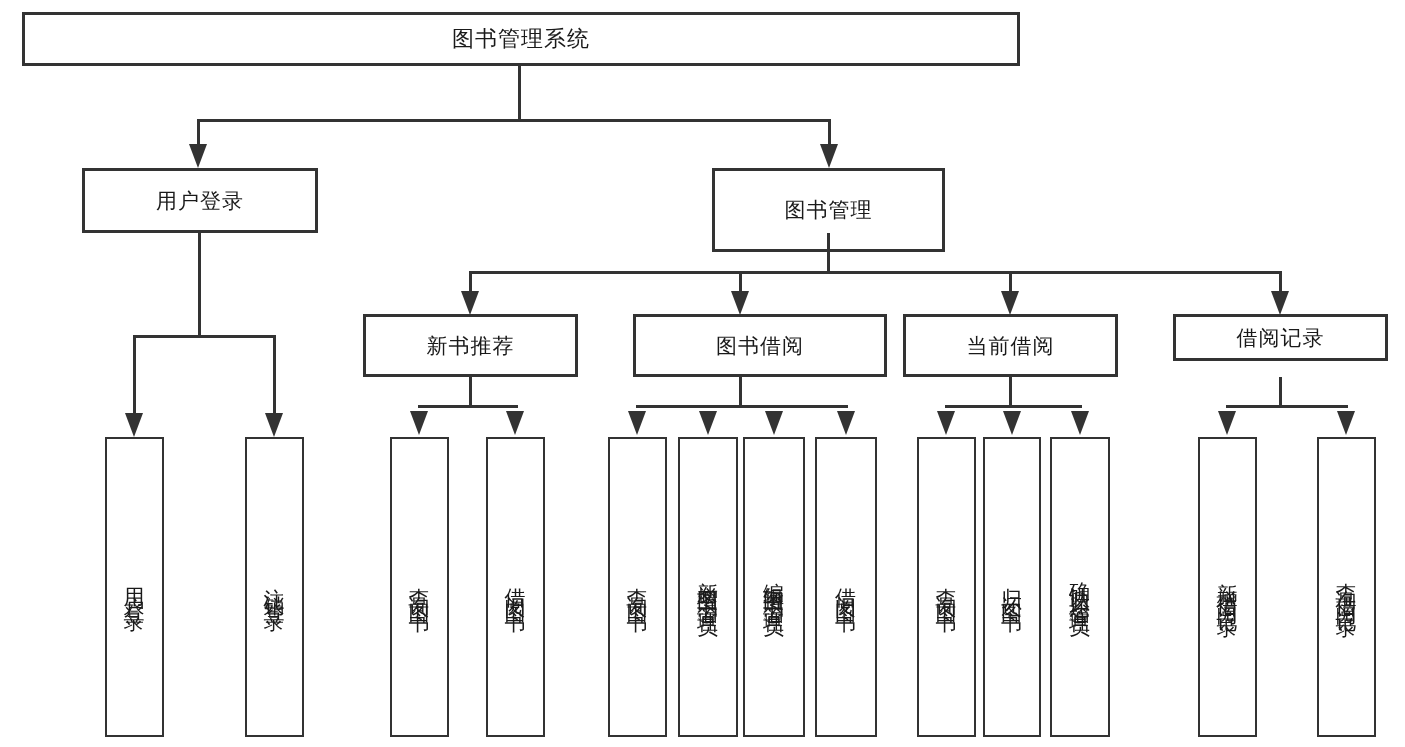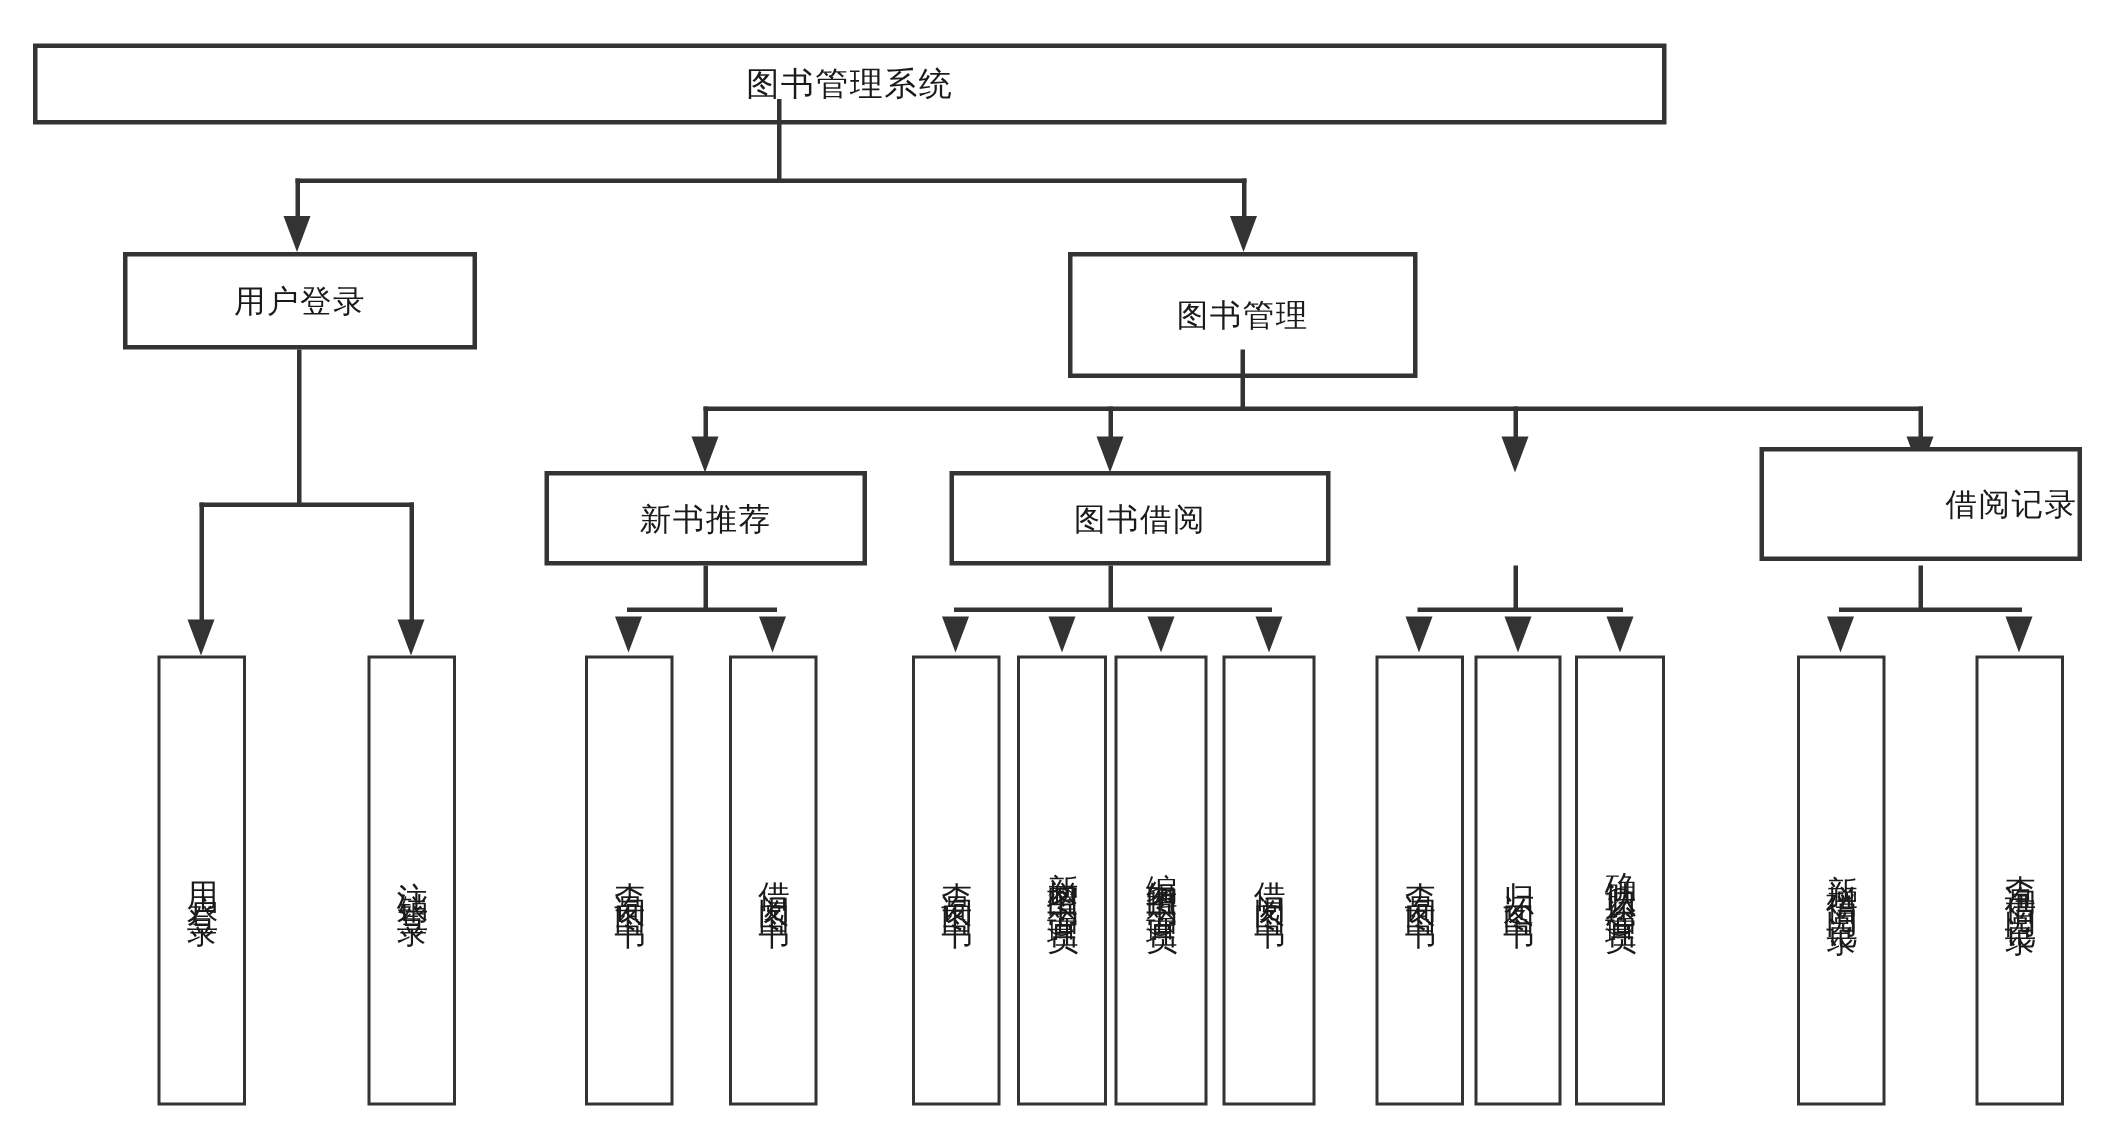--- a/index.html
+++ b/index.html
@@ -65,21 +65,21 @@
     color: rgba(130, 130, 130, 0.8);
     z-index: 10;
     white-space: nowrap;
   }
 </style>
 </head>
 <body>
 
 <div class="canvas" style="--line: #333333; --text: #1a1a1a; --bg: #ffffff;">
 
-  <div class="node root" style="left:22px; top:29px; width:1089px; height:54px;">
+  <div class="node root" style="left:22px; top:12px; width:998px; height:54px;">
     <span>图书管理系统</span>
   </div>
 
   <div class="cv" style="left:518px; top:66px; height:55px;"></div>
   <div class="ch" style="left:197px; top:119px; width:634px;"></div>
   <div class="cv" style="left:197px; top:119px; height:28px;"></div>
   <div class="ah" style="left:189px; top:144px;"></div>
   <div class="cv" style="left:828px; top:119px; height:28px;"></div>
   <div class="ah" style="left:820px; top:144px;"></div>
 
@@ -107,21 +107,24 @@
   <div class="ah" style="left:1001px; top:291px;"></div>
   <div class="cv" style="left:1279px; top:271px; height:22px;"></div>
   <div class="ah" style="left:1271px; top:291px;"></div>
 
   <div class="node" style="left:363px; top:314px; width:215px; height:63px;">
     <span>新书推荐</span>
   </div>
   <div class="node" style="left:633px; top:314px; width:254px; height:63px;">
     <span>图书借阅</span>
   </div>
-  <div class="node" style="left:1173px; top:298px; width:215px; height:76px;justify-content:flex-end;">
+  <div class="node" style="left:903px; top:314px; width:215px; height:63px;">
+    <span>当前借阅</span>
+  </div>
+  <div class="node" style="left:1173px; top:314px; width:215px; height:47px;">
     <span>借阅记录</span>
   </div>
 
   <div class="cv" style="left:469px; top:377px; height:30px;"></div>
   <div class="ch" style="left:418px; top:405px; width:100px;"></div>
   <div class="ah" style="left:410px; top:411px;"></div>
   <div class="ah" style="left:506px; top:411px;"></div>
 
   <div class="cv" style="left:739px; top:377px; height:30px;"></div>
   <div class="ch" style="left:636px; top:405px; width:212px;"></div>

